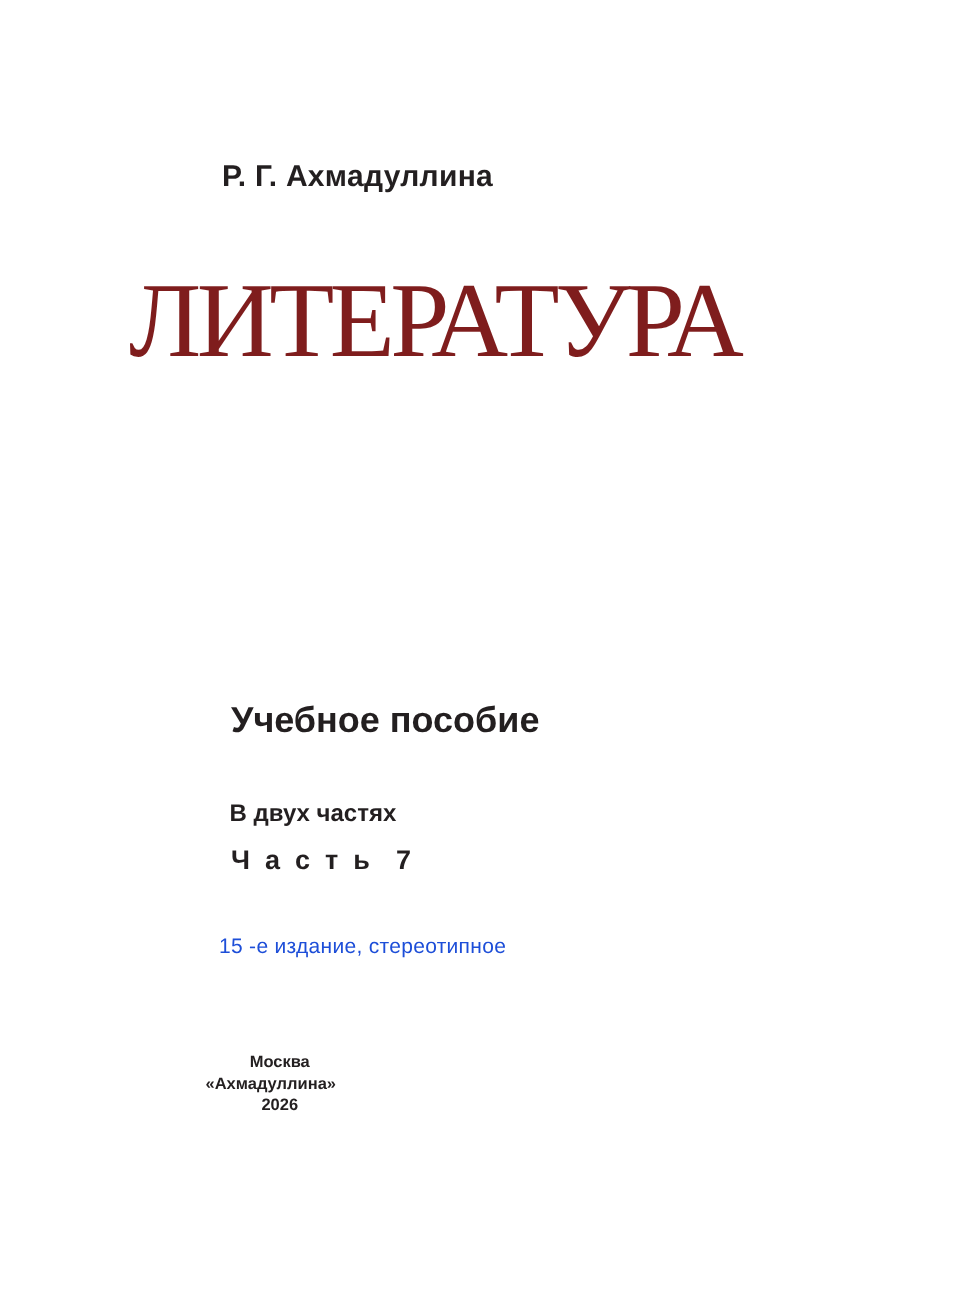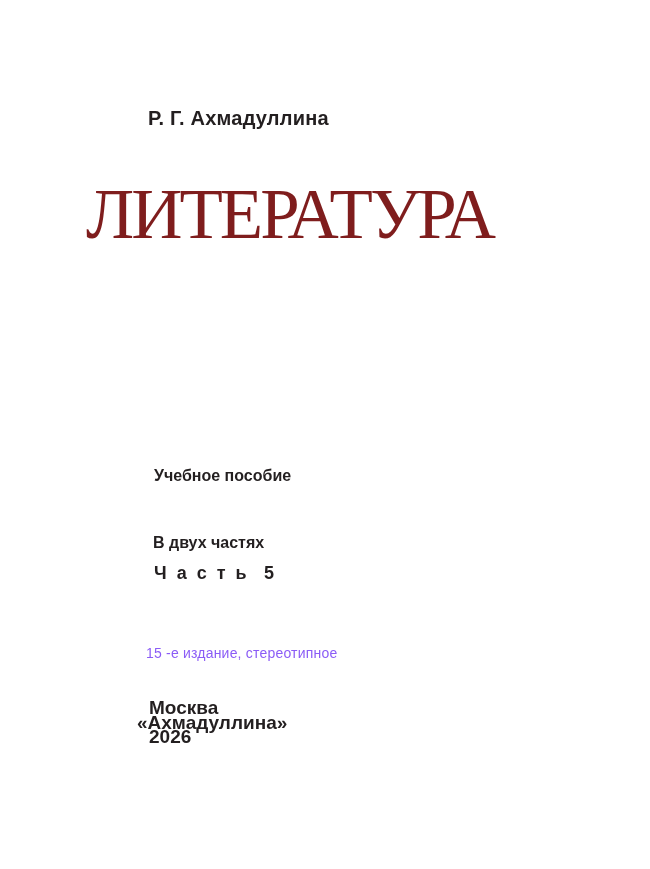--- a/index.html
+++ b/index.html
@@ -44,21 +44,21 @@
   }
   .worktype-line {
     left: 152px;
     top: 390px;
     font-size: 26px;
     font-weight: bold;
   }
   .edition-type-line {
     left: 154px;
     top: 467px;
-    font-size: 16px;
+    font-size: 24px;
     font-weight: bold;
   }
   .parts-line {
     left: 153px;
     top: 534px;
     font-size: 16px;
     font-weight: bold;
   }
   .part-number-line {
     left: 154px;
@@ -66,50 +66,50 @@
     font-size: 18px;
     font-weight: bold;
     letter-spacing: 2.5px;
     white-space: pre;
   }
   .edition-note {
     left: 146px;
     top: 622px;
     font-size: 14px;
     font-weight: normal;
-    color: #8b5cf6;
+    color: #1d4ed8;
     letter-spacing: 0.2px;
-    margin-top: 23px;
   }
   .imprint {
     left: 137px;
     top: 701px;
-    font-size: 19px;
+    font-size: 11px;
     font-weight: bold;
     line-height: 14.5px;
     white-space: nowrap;
+    text-align: center;
   }
   .imprint .indent { padding-left: 12px; }
 </style>
 </head>
 <body>
 
 <div class="page">
 
   <div class="abs author-line">Р. Г. Ахмадуллина</div>
 
   <div class="abs book-title">ЛИТЕРАТУРА</div>
 
 
 
   <div class="abs edition-type-line">Учебное пособие</div>
 
   <div class="abs parts-line">В двух частях</div>
 
-  <div class="abs part-number-line">Ч а с т ь  5</div>
+  <div class="abs part-number-line">Ч а с т ь  7</div>
 
   <div class="abs edition-note">15 -е издание, стереотипное</div>
 
   <div class="abs imprint">
     <div class="indent">Москва</div>
     <div>«Ахмадуллина»</div>
     <div class="indent">2026</div>
   </div>
 
 </div>

